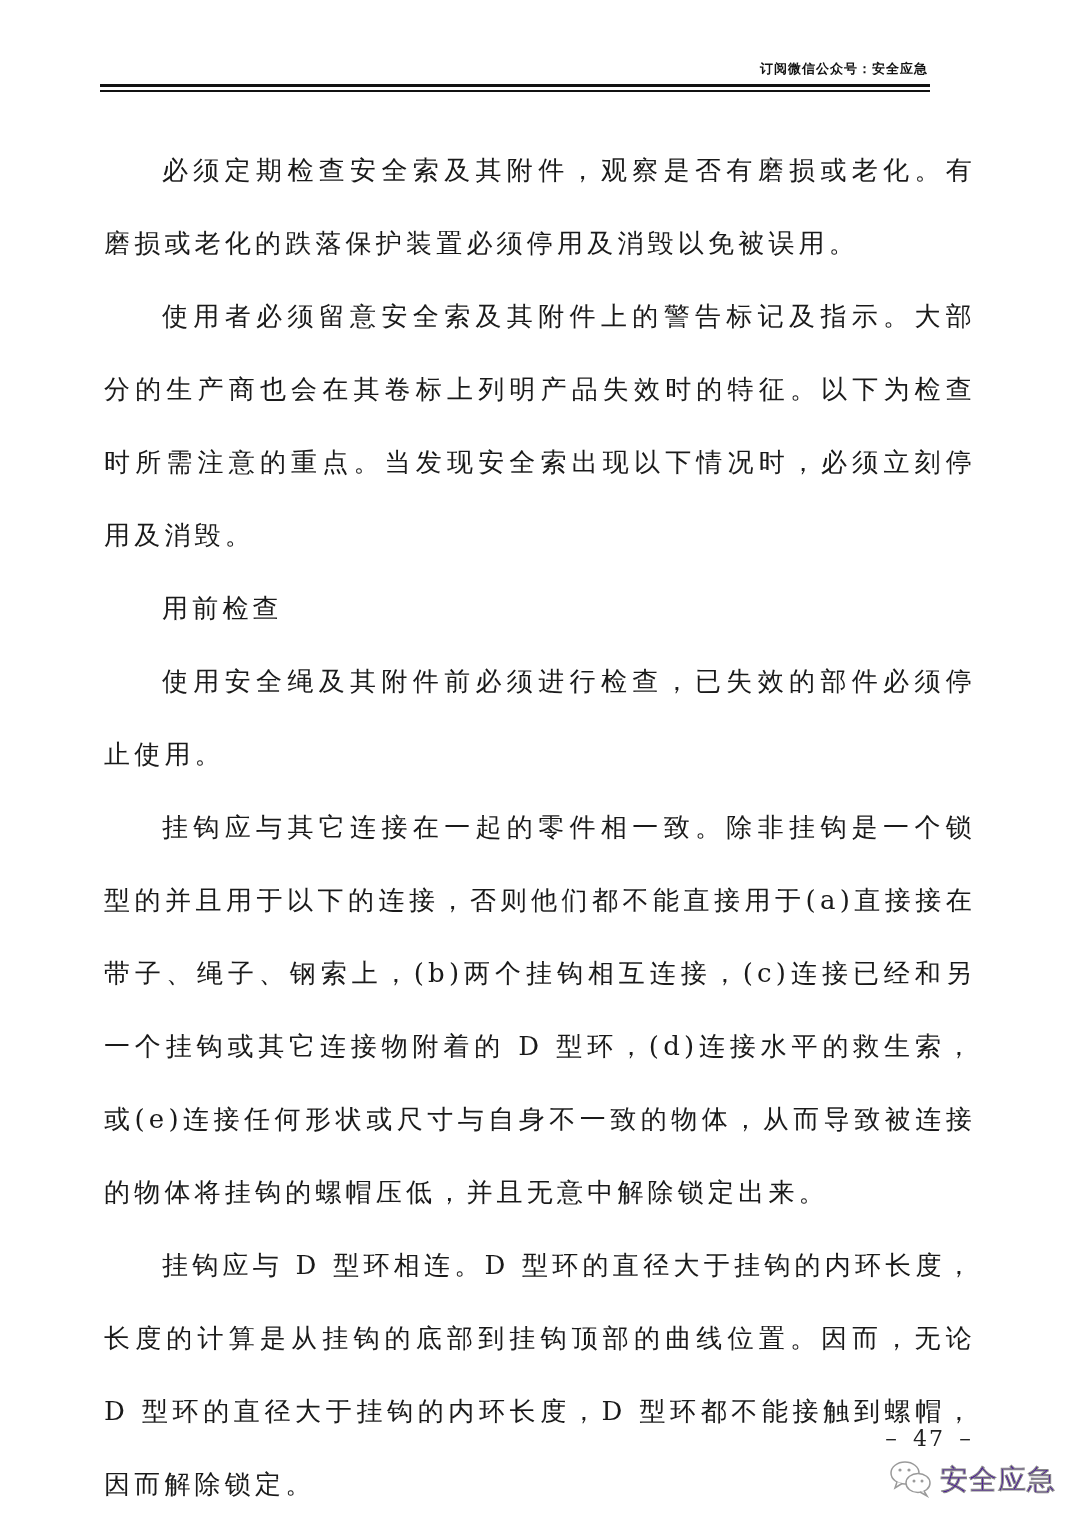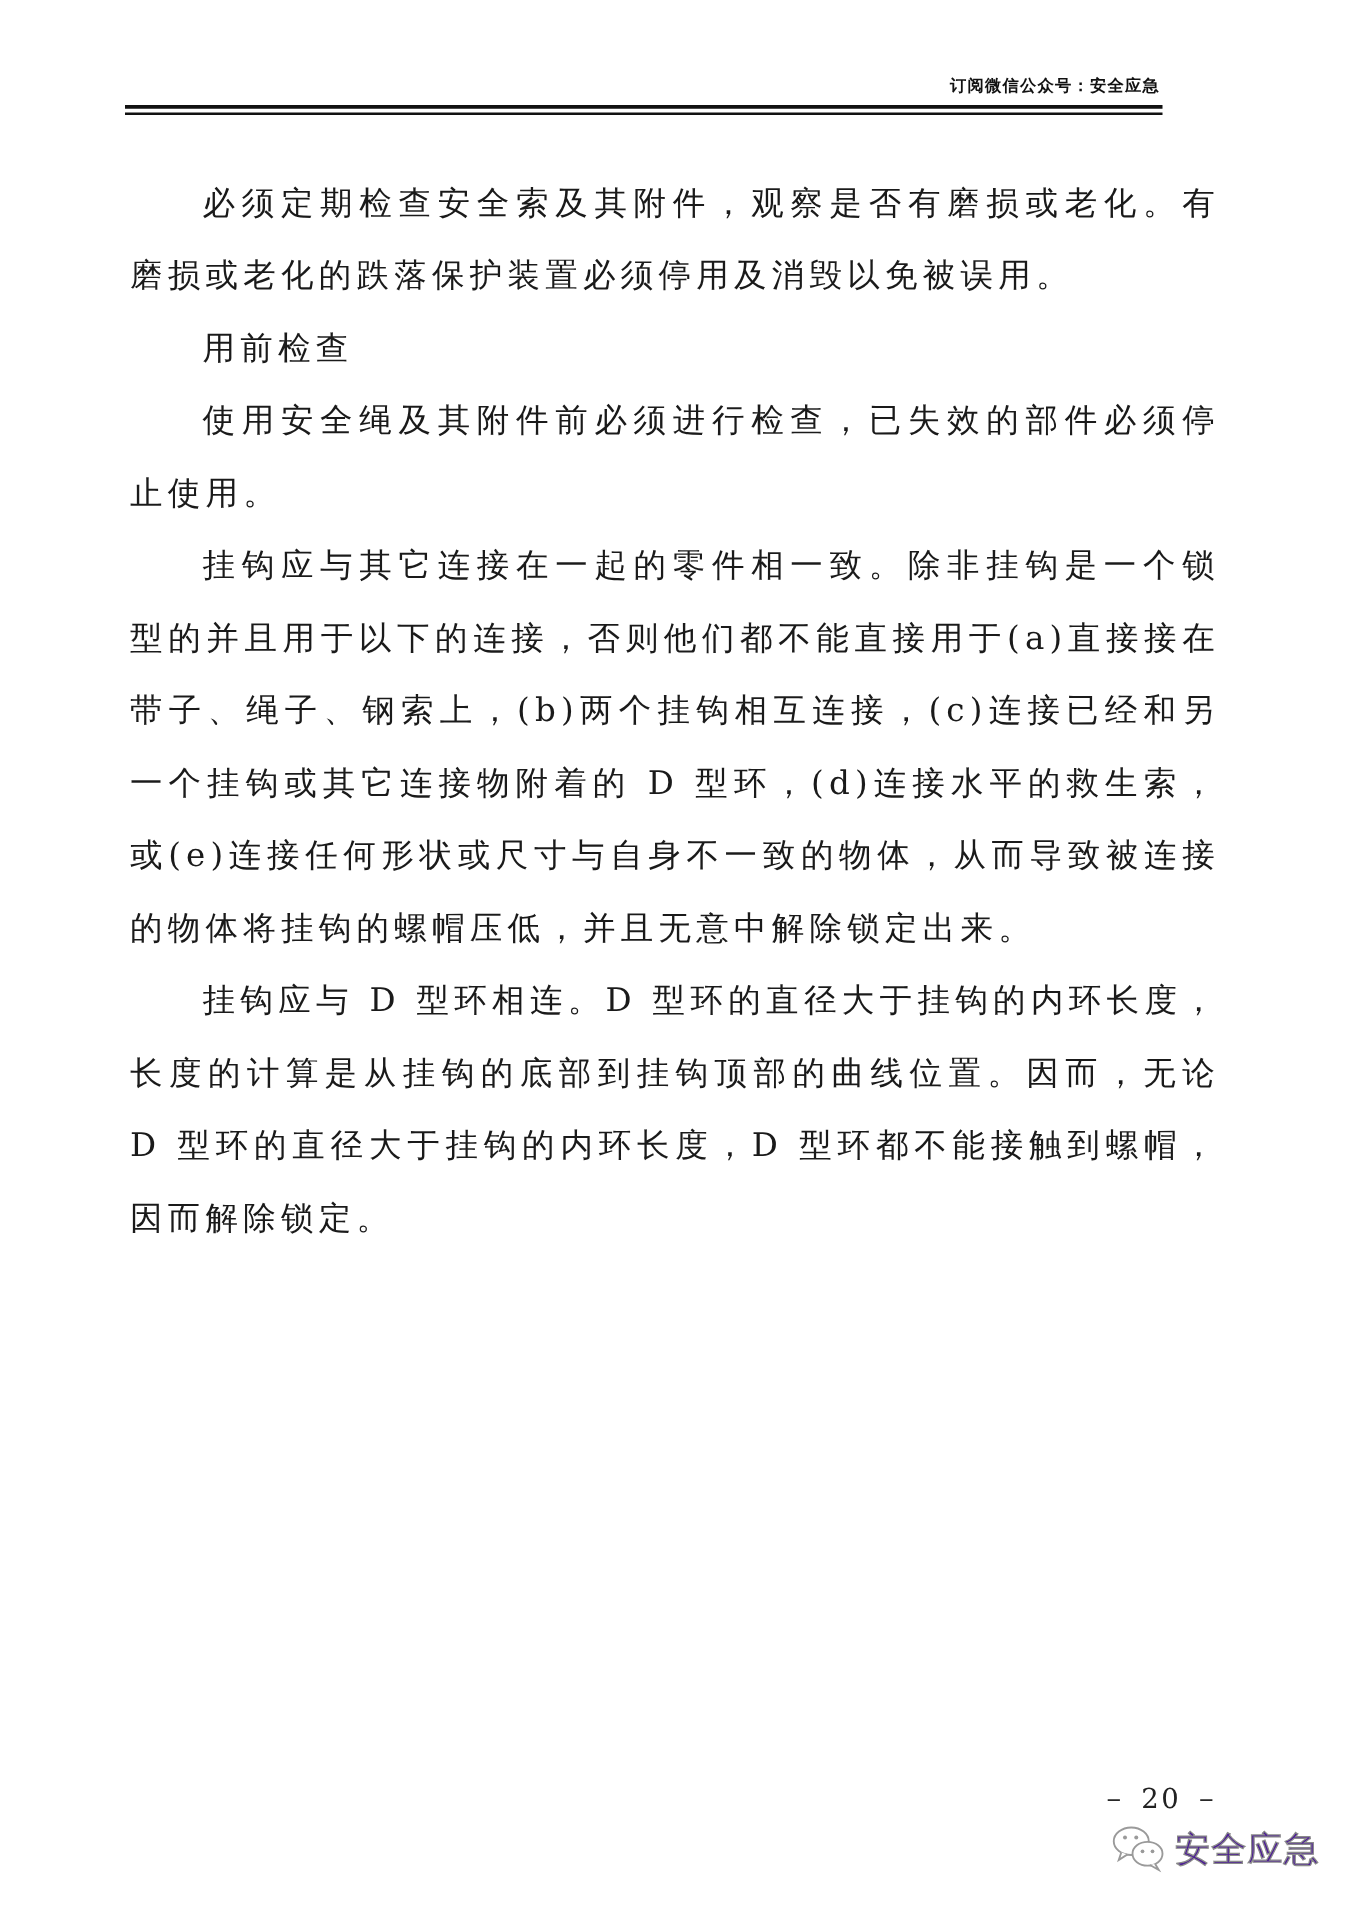--- a/index.html
+++ b/index.html
@@ -3,45 +3,46 @@
 <meta charset="utf-8">
 <style>
   html, body { margin: 0; padding: 0; background: #ffffff; }
   body { width: 1080px; height: 1527px; position: relative; overflow: hidden;
          font-family: "DejaVu Serif", "Liberation Serif", serif; color: #1a1a1a; }
   .header-title { position: absolute; right: 152px; top: 60px; font-family: "DejaVu Sans", "Liberation Sans", sans-serif;
                   font-size: 13px; font-weight: bold; letter-spacing: 1px; color: #111; }
   .header-rule-thick { position: absolute; left: 100px; width: 830px; top: 84px; height: 3px; background: #111; }
   .header-rule-thin { position: absolute; left: 100px; width: 830px; top: 90px; height: 1.5px; background: #111; }
   .body-text { position: absolute; left: 104px; top: 134px; width: 872px; }
-  .para { font-size: 26px; line-height: 58px; letter-spacing: 4.2px; margin: 0; text-align: justify; text-align-last: left; }
+  .para { font-size: 26px; line-height: 73px; letter-spacing: 4.2px; margin: 0; text-align: justify; text-align-last: left; }
   .indent { text-indent: 58px; }
   .page-number { position: absolute; left: 880px; top: 1424px; font-size: 22px; color: #222; letter-spacing: 2px; }
   .watermark { position: absolute; left: 888px; top: 1458px; display: flex; align-items: center; }
   .watermark-label { font-family: "DejaVu Sans", "Liberation Sans", sans-serif; font-size: 28px; color: #4c1d95;
                      -webkit-text-stroke: 1px #8a8a8a; margin-left: 6px; letter-spacing: 1px; }
 </style>
 </head>
 <body>
 
 <div>
   <div class="header-title">订阅微信公众号：安全应急</div>
   <div class="header-rule-thick"></div>
   <div class="header-rule-thin"></div>
 </div>
 
 <div class="body-text">
   <p class="para indent">必须定期检查安全索及其附件，观察是否有磨损或老化。有磨损或老化的跌落保护装置必须停用及消毁以免被误用。</p>
+  <p class="para indent">使用者必须留意安全索及其附件上的警告标记及指示。大部分的生产商也会在其卷标上列明产品失效时的特征。以下为检查时所需注意的重点。当发现安全索出现以下情况时，必须立刻停用及消毁。</p>
   <p class="para indent">用前检查</p>
   <p class="para indent">使用安全绳及其附件前必须进行检查，已失效的部件必须停止使用。</p>
   <p class="para indent">挂钩应与其它连接在一起的零件相一致。除非挂钩是一个锁型的并且用于以下的连接，否则他们都不能直接用于(a)直接接在带子、绳子、钢索上，(b)两个挂钩相互连接，(c)连接已经和另一个挂钩或其它连接物附着的 D 型环，(d)连接水平的救生索，或(e)连接任何形状或尺寸与自身不一致的物体，从而导致被连接的物体将挂钩的螺帽压低，并且无意中解除锁定出来。</p>
   <p class="para indent">挂钩应与 D 型环相连。D 型环的直径大于挂钩的内环长度，长度的计算是从挂钩的底部到挂钩顶部的曲线位置。因而，无论 D 型环的直径大于挂钩的内环长度，D 型环都不能接触到螺帽，因而解除锁定。</p>
 </div>
 
-<div class="page-number">－ 20 －</div>
+<div class="page-number">－ 47 －</div>
 
 <div class="watermark">
   <span>
     <svg width="46" height="40" viewBox="0 0 46 40">
       <ellipse cx="17" cy="15" rx="14" ry="11" fill="#fff" stroke="#9a9a9a" stroke-width="1.5"></ellipse>
       <path d="M9 24 L7 30 L14 25.5" fill="#fff" stroke="#9a9a9a" stroke-width="1.5"></path>
       <circle cx="12" cy="12" r="1.6" fill="#9a9a9a"></circle>
       <circle cx="21" cy="12" r="1.6" fill="#9a9a9a"></circle>
       <ellipse cx="30" cy="25" rx="12" ry="9.5" fill="#fff" stroke="#9a9a9a" stroke-width="1.5"></ellipse>
       <path d="M36 33 L39 38 L32 34" fill="#fff" stroke="#9a9a9a" stroke-width="1.5"></path>

